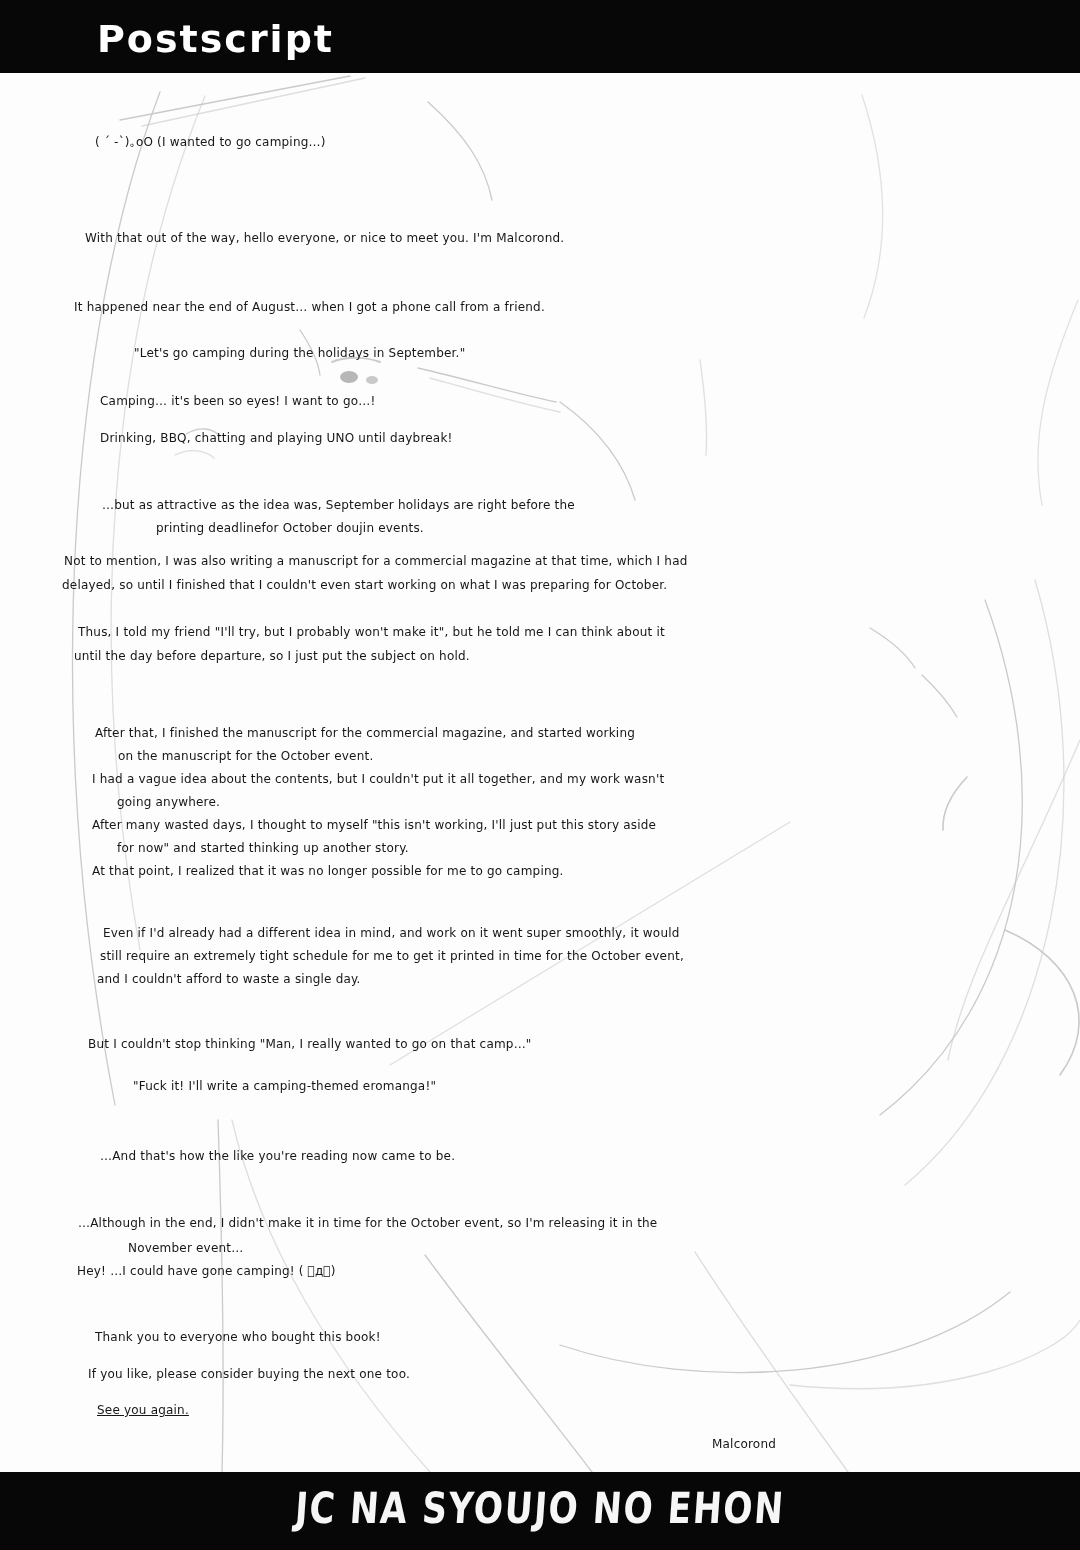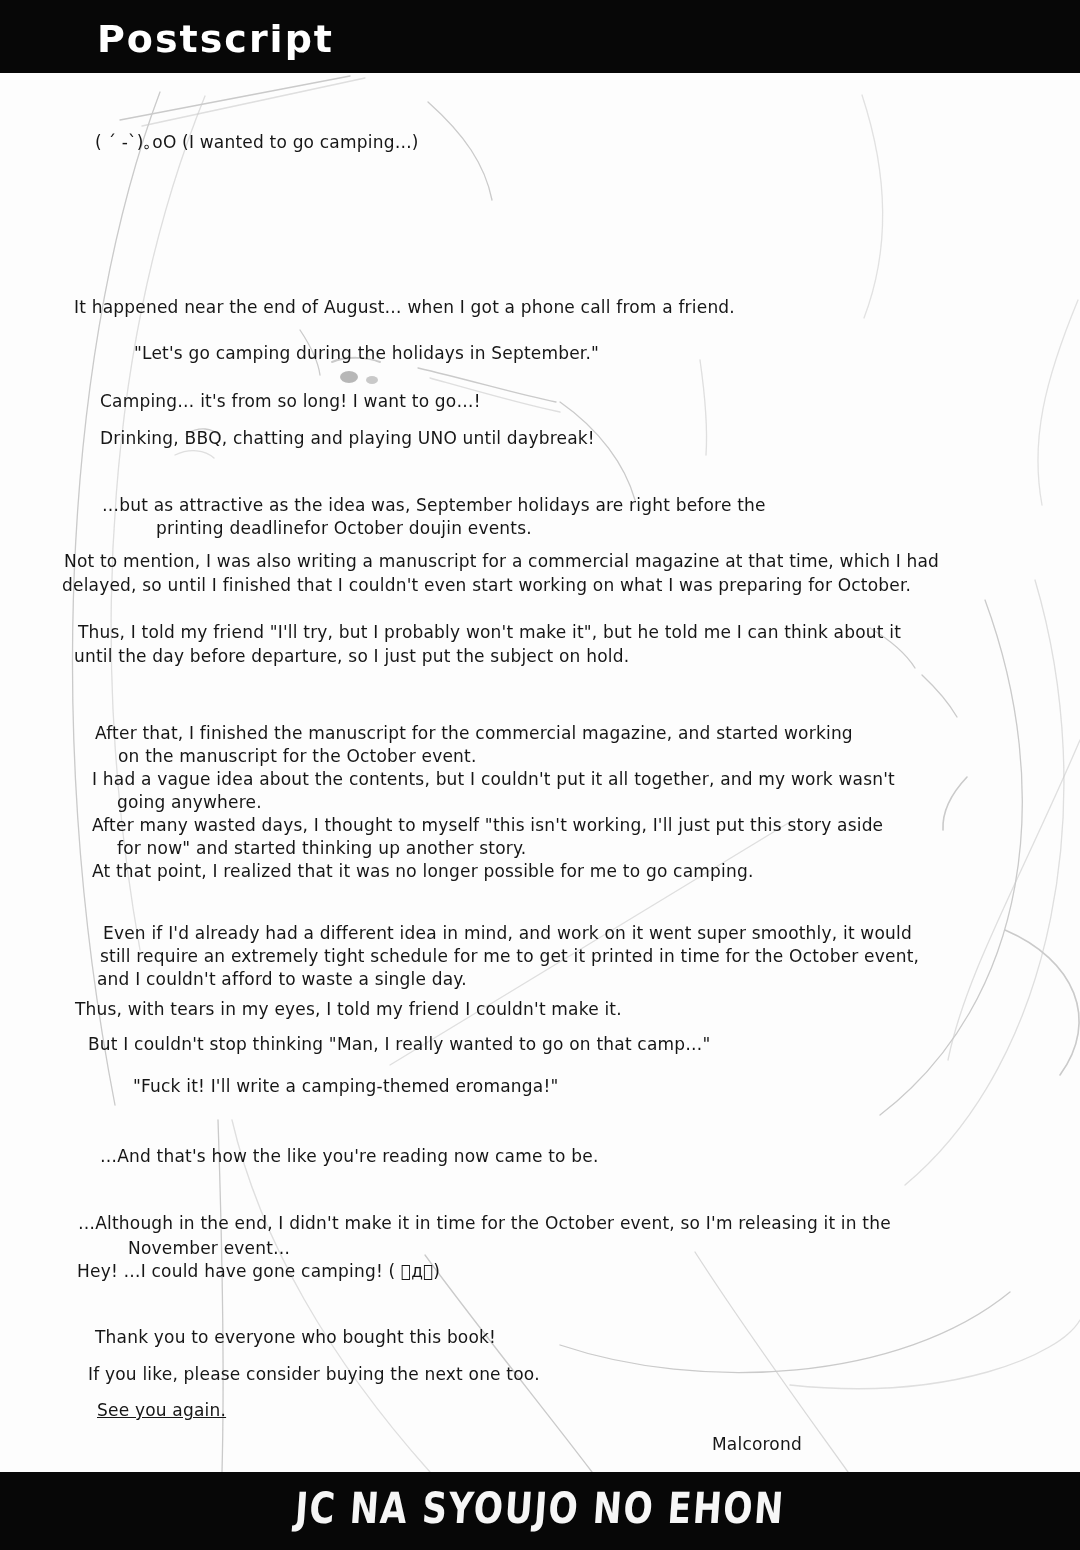--- a/index.html
+++ b/index.html
@@ -40,21 +40,21 @@
     margin-top: -6px;
   }
   .sketch {
     position: absolute;
     left: 0; top: 0;
     width: 1080px; height: 1550px;
     pointer-events: none;
   }
   .ln {
     position: absolute;
-    font-size: 17px;
+    font-size: 12px;
     letter-spacing: 0.2px;
     line-height: 21px;
     white-space: nowrap;
     color: #161616;
   }
 </style>
 </head>
 <body>
 
 <div class="page">
@@ -97,41 +97,41 @@
       <ellipse cx="349" cy="377" rx="9" ry="6" fill="#8a8a8a" stroke="none" opacity="0.8"></ellipse>
       <ellipse cx="372" cy="380" rx="6" ry="4" fill="#9a9a9a" stroke="none" opacity="0.7"></ellipse>
     </g>
   </svg>
 
   <div class="bar top">
     <div class="header-title">Postscript</div>
   </div>
 
   <div class="ln" style="left:95px;  top:132px;">( ´ -`)｡oO (I wanted to go camping…)</div>
+  <div class="ln" style="left:85px;  top:228px;">With that out of the way, hello everyone, or nice to meet you. I'm Malcorond.</div>
   <div class="ln" style="left:74px;  top:297px;">It happened near the end of August… when I got a phone call from a friend.</div>
   <div class="ln" style="left:134px; top:343px;">"Let's go camping during the holidays in September."</div>
-  <div class="ln" style="left:100px; top:391px;">Camping… it's from so long! I want to go…!</div>
+  <div class="ln" style="left:100px; top:391px;">Camping… it's been so eyes! I want to go…!</div>
   <div class="ln" style="left:100px; top:428px;text-align:center;">Drinking, BBQ, chatting and playing UNO until daybreak!</div>
   <div class="ln" style="left:102px; top:495px;">…but as attractive as the idea was, September holidays are right before the</div>
   <div class="ln" style="left:156px; top:518px;">printing deadlinefor October doujin events.</div>
   <div class="ln" style="left:64px;  top:551px;">Not to mention, I was also writing a manuscript for a commercial magazine at that time, which I had</div>
   <div class="ln" style="left:62px;  top:575px;">delayed, so until I finished that I couldn't even start working on what I was preparing for October.</div>
   <div class="ln" style="left:78px;  top:622px;">Thus, I told my friend "I'll try, but I probably won't make it", but he told me I can think about it</div>
   <div class="ln" style="left:74px;  top:646px;">until the day before departure, so I just put the subject on hold.</div>
   <div class="ln" style="left:95px;  top:723px;">After that, I finished the manuscript for the commercial magazine, and started working</div>
   <div class="ln" style="left:92px;  top:769px;">I had a vague idea about the contents, but I couldn't put it all together, and my work wasn't</div>
   <div class="ln" style="left:118px; top:746px;">on the manuscript for the October event.</div>
   <div class="ln" style="left:117px; top:792px;">going anywhere.</div>
   <div class="ln" style="left:92px;  top:815px;">After many wasted days, I thought to myself "this isn't working, I'll just put this story aside</div>
   <div class="ln" style="left:117px; top:838px;">for now" and started thinking up another story.</div>
   <div class="ln" style="left:92px;  top:861px;">At that point, I realized that it was no longer possible for me to go camping.</div>
   <div class="ln" style="left:103px; top:923px;">Even if I'd already had a different idea in mind, and work on it went super smoothly, it would</div>
   <div class="ln" style="left:100px; top:946px;">still require an extremely tight schedule for me to get it printed in time for the October event,</div>
   <div class="ln" style="left:97px;  top:969px;">and I couldn't afford to waste a single day.</div>
-  <div class="ln" style="left:75px;  top:999px;">Thus, with tears in my eyes, I told my friend I couldn't make it.</div>
   <div class="ln" style="left:88px;  top:1034px;">But I couldn't stop thinking "Man, I really wanted to go on that camp…"</div>
   <div class="ln" style="left:133px; top:1076px;">"Fuck it! I'll write a camping-themed eromanga!"</div>
   <div class="ln" style="left:100px; top:1146px;">…And that's how the like you're reading now came to be.</div>
   <div class="ln" style="left:78px;  top:1213px;">…Although in the end, I didn't make it in time for the October event, so I'm releasing it in the</div>
   <div class="ln" style="left:128px; top:1238px;">November event…</div>
   <div class="ln" style="left:77px;  top:1261px;">Hey! …I could have gone camping! ( ゚д゚)</div>
   <div class="ln" style="left:95px;  top:1327px;">Thank you to everyone who bought this book!</div>
   <div class="ln" style="left:88px;  top:1364px;">If you like, please consider buying the next one too.</div>
   <div class="ln" style="left:97px;  top:1400px;text-decoration:underline;">See you again.</div>
   <div class="ln" style="left:712px; top:1434px;">Malcorond</div>

